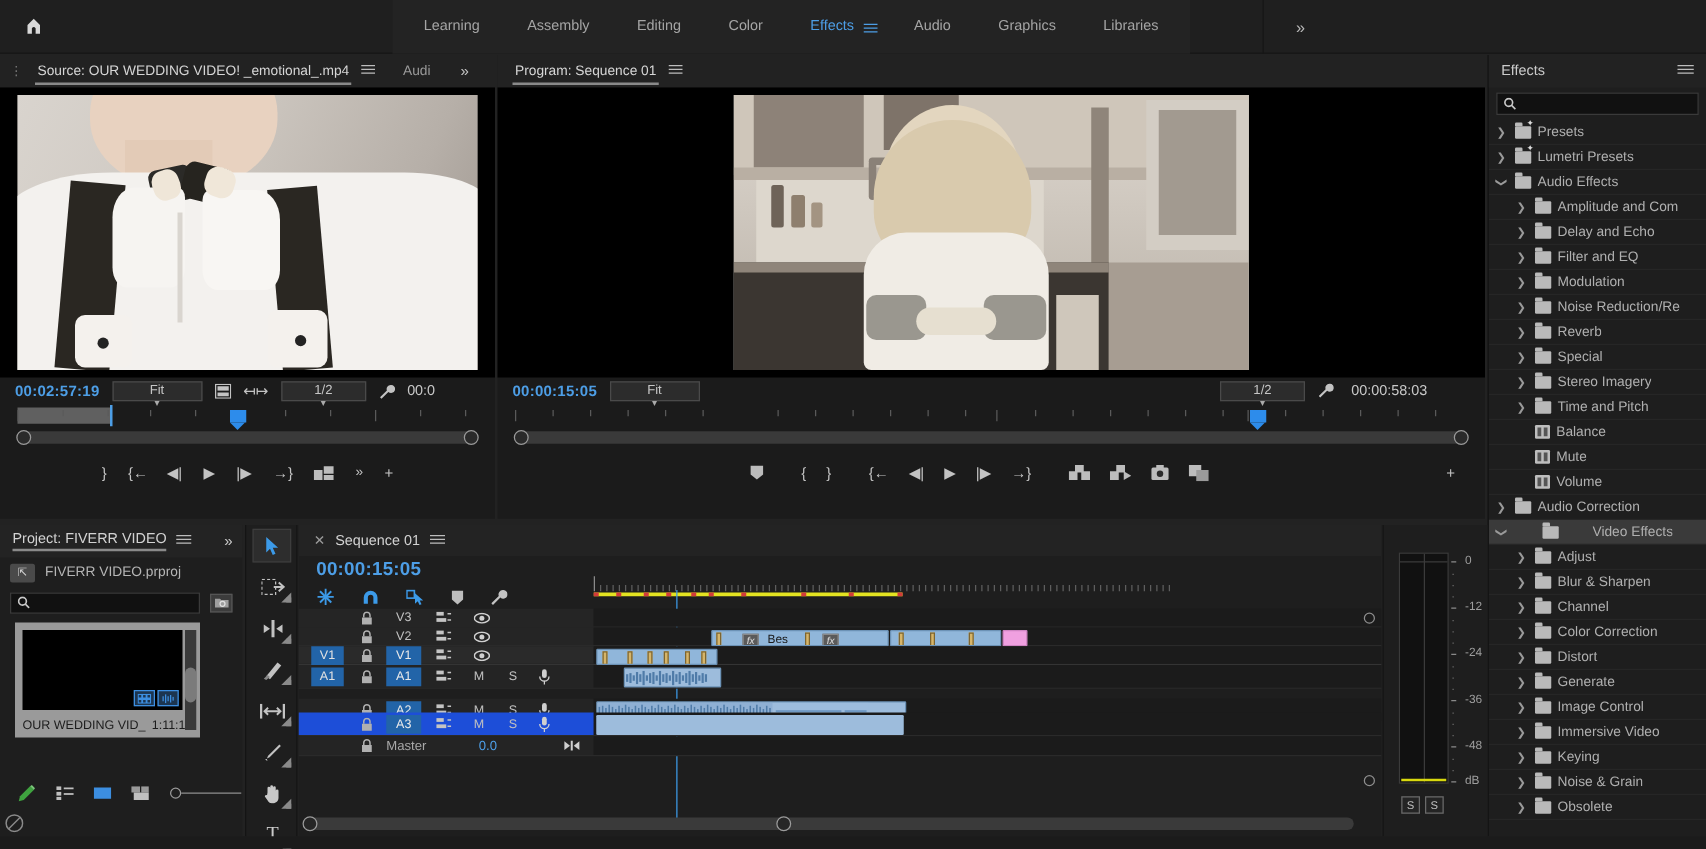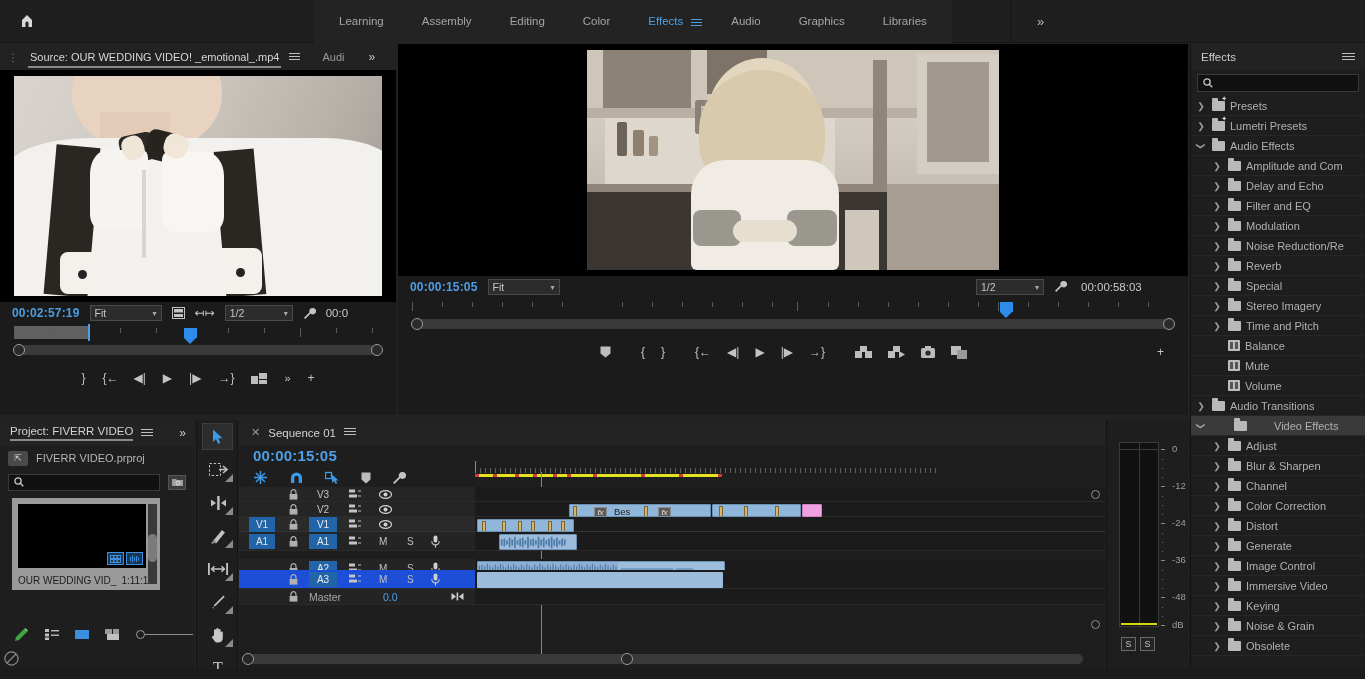--- a/index.html
+++ b/index.html
@@ -60,21 +60,21 @@
     width:368px; height:220px; position:relative; overflow:hidden;
     background:linear-gradient(170deg,#cfcac4 0%,#bdb7b0 30%,#a79f98 60%,#8e8781 100%);
   }
   .pimg{ position:absolute; }
 
   .mon-ctrlrow{ height:22px; display:flex; align-items:center; padding-left:12px; gap:10px; font-size:11.5px;}
   .tc-blue{ color:#4d9ee6; font-weight:bold; font-size:12px; letter-spacing:.2px;}
   .mini-select{
     background:#2c2c2c; border:1px solid #4a4a4a; color:#c6c6c6;
     height:16px; min-width:64px; font-size:10.5px; padding:0 4px;
-    display:flex; align-items:center; justify-content:space-between;
+    display:flex; align-items:center; justify-content:space-between;flex-direction:column;
   }
   .caret{ font-size:8px; color:#aaa; }
   .icon-btn{ color:#c3c3c3; font-size:12px; cursor:default; }
 
   .mon-scrub{ height:34px; position:relative; }
   .tickrow{ position:absolute; left:0; right:0; top:4px; height:9px; }
   .tick{ position:absolute; top:0; width:1px; height:9px; background:#5a5a5a; }
   .src-range{ position:absolute; left:14px; top:2px; width:74px; height:13px; background:#606060; }
   .src-range-edge{ position:absolute; left:88px; top:0; width:2px; height:17px; background:#4d9ee6;}
   .playhead{
@@ -346,20 +346,26 @@
             <rect x="8" y="1" width="8" height="6" fill="#bcbcbc"></rect>
             <rect x="8" y="8" width="8" height="4" fill="#bcbcbc"></rect>
           </svg>
       </span>
       <span class="icon-btn" style="font-size:11px">»</span>
       <span class="icon-btn">+</span>
     </div>
   </div>
 
   <div class="panel" id="program-monitor">
+    <div class="mon-tabrow">
+      <span class="src-tab" style="margin-left:8px">Program: Sequence 01</span>
+      <span class="hb">
+        <span class="hamburger"><i></i><i></i><i></i></span>
+      </span>
+    </div>
 
     <div class="mon-video">
       <div class="pgm-img">
 
         <div class="pimg" style="left:0;top:0;width:412px;height:220px;background:linear-gradient(180deg,#ded8d0 0%,#cfc8bf 40%,#b8b0a6 100%);"></div>
         <div class="pimg" style="left:0;top:0;width:412px;height:64px;background:#cfc6ba;"></div>
         <div class="pimg" style="left:16px;top:0;width:88px;height:58px;background:#8d8278;"></div>
         <div class="pimg" style="left:120px;top:0;width:60px;height:44px;background:#7e7369;"></div>
         <div class="pimg" style="left:0;top:58px;width:412px;height:10px;background:#b9afa3;"></div>
         <div class="pimg" style="left:286px;top:10px;width:14px;height:210px;background:#8f857a;"></div>
@@ -573,21 +579,21 @@
           <span class="fx-label">Mute</span>
         </div>
         <div class="fx-row" style="padding-left: 20px;">
           <span class="fx-arrow"></span>
           <span class="fxclip"></span>
           <span class="fx-label">Volume</span>
         </div>
         <div class="fx-row" style="padding-left: 4px;">
           <span class="fx-arrow">❯</span>
           <span class="folder"></span>
-          <span class="fx-label">Audio Transitions</span>
+          <span class="fx-label">Audio Correction</span>
         </div>
         <div class="fx-row sel" style="padding-left: 4px;">
           <span class="fx-arrow" style="transform: rotate(90deg);">❯</span>
           <span class="folder"></span>
           <span class="fx-label">Video Effects</span>
         </div>
         <div class="fx-row" style="padding-left: 20px;">
           <span class="fx-arrow">❯</span>
           <span class="folder"></span>
           <span class="fx-label">Adjust</span>

